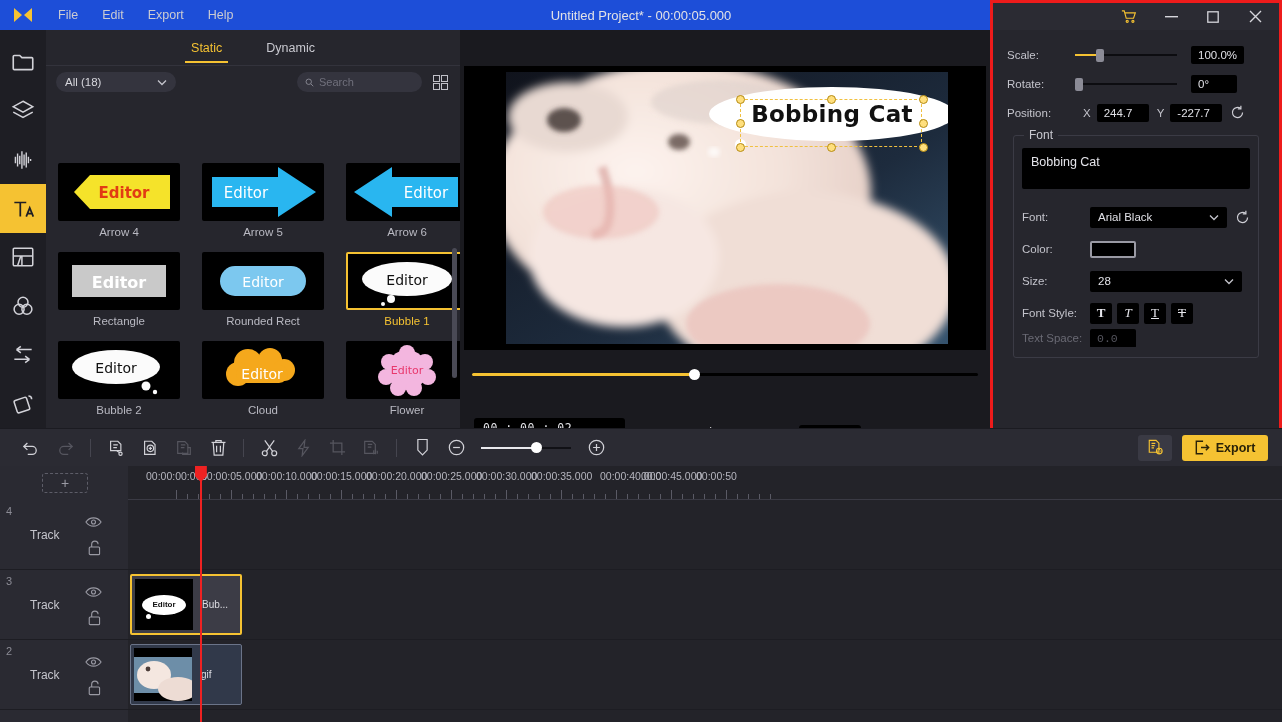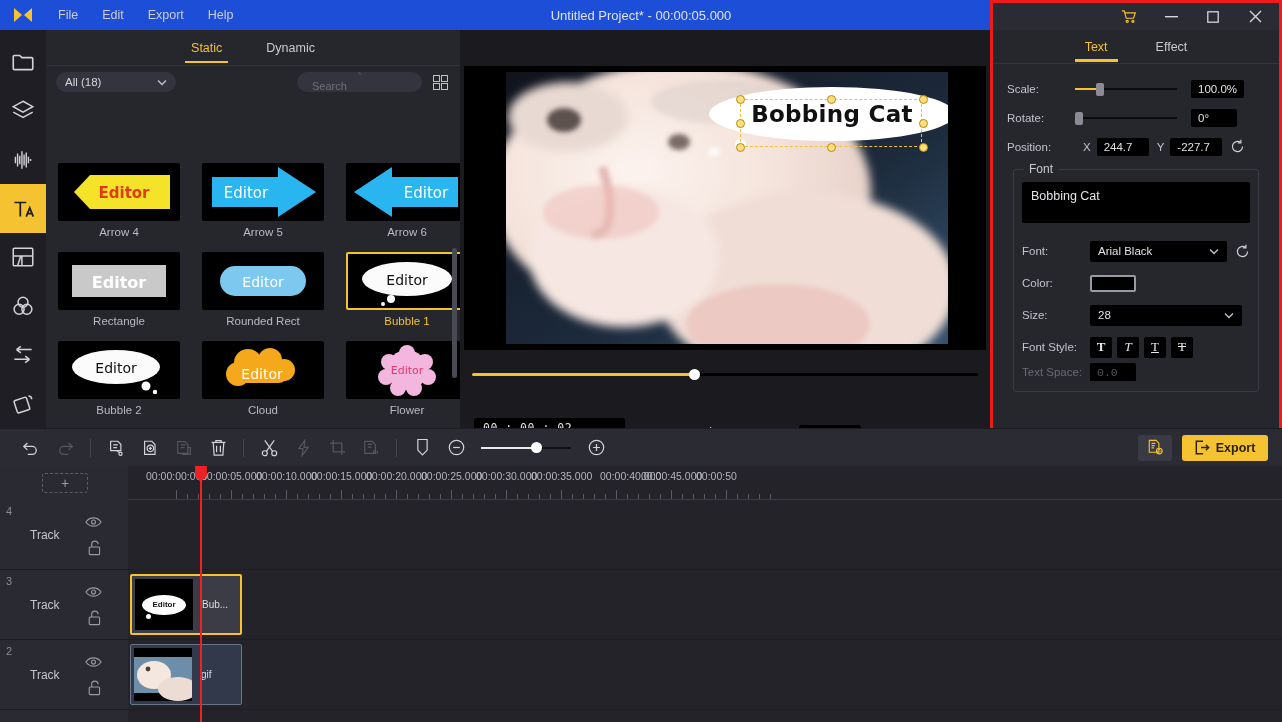--- a/index.html
+++ b/index.html
@@ -58,21 +58,21 @@
   .lib-toolbar {
     height: 32px; display: flex; align-items: center; padding: 0 10px; gap: 8px;
   }
   .filter-select {
     width: 120px; height: 20px; background: #34343e; border-radius: 10px;
     display: flex; align-items: center; justify-content: space-between;
     padding: 0 9px; font-size: 11.5px; color: #d6d6dc; cursor: default;
   }
   .searchbox {
     margin-left: auto; width: 125px; height: 20px; background: #34343e; border-radius: 10px;
-    display: flex; align-items: center; padding: 0 8px; gap: 5px; flex-direction: column;
+    display: flex; align-items: center; padding: 0 8px; gap: 5px;
   }
   .searchbox input {
     background: transparent; border: none; outline: none; color: #c8c8d0;
     font-size: 11px; width: 95px; font-family: "Liberation Sans", sans-serif;
   }
   .searchbox input::placeholder { color: #70707c; }
   .grid-toggle { width: 20px; height: 20px; display:flex; align-items:center; justify-content:center; cursor: default; }
 
   .lib-scroll {
     position: relative; height: 328px; overflow: hidden; padding: 0 12px;
@@ -636,24 +636,20 @@
             <rect x="0.8" y="0.8" width="10.4" height="10.4"></rect>
           </svg>
       </div>
       <div class="win-btn">
         <svg width="13" height="13" viewBox="0 0 13 13" stroke="#d6d6dc" stroke-width="1.4">
             <path d="M1 1l11 11M12 1L1 12"></path>
           </svg>
       </div>
     </div>
 
-    <div class="rp-tabs">
-      <div class="rp-tab active">Text</div>
-      <div class="rp-tab">Effect</div>
-    </div>
 
     <div class="rp-body">
       <div class="prow">
         <div class="plabel">Scale:</div>
         <div class="slider">
           <div class="slider-rail"></div>
           <div class="slider-fill" id="scale-fill" style="width: 22%;"></div>
           <div class="slider-knob" id="scale-knob" style="left: 20.68%;"></div>
         </div>
         <div class="numbox" style="margin-left:14px">100.0%</div>

